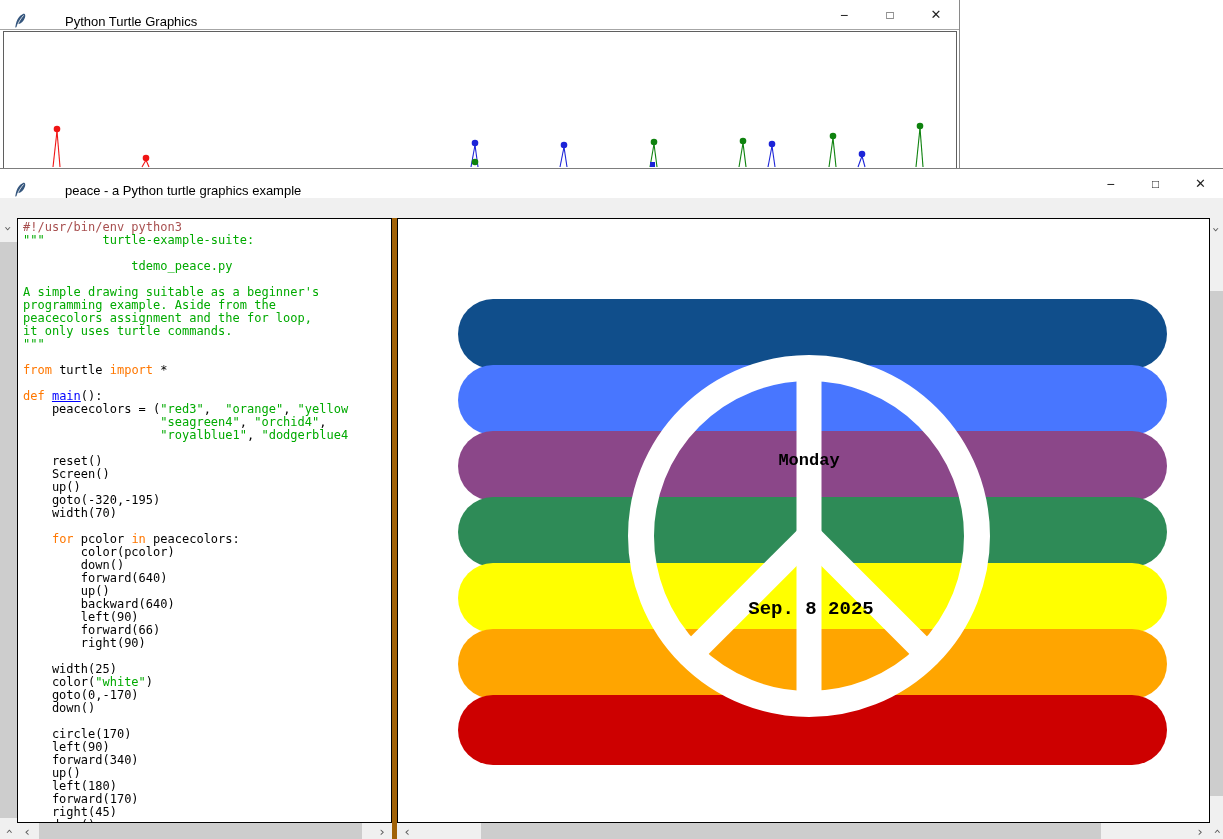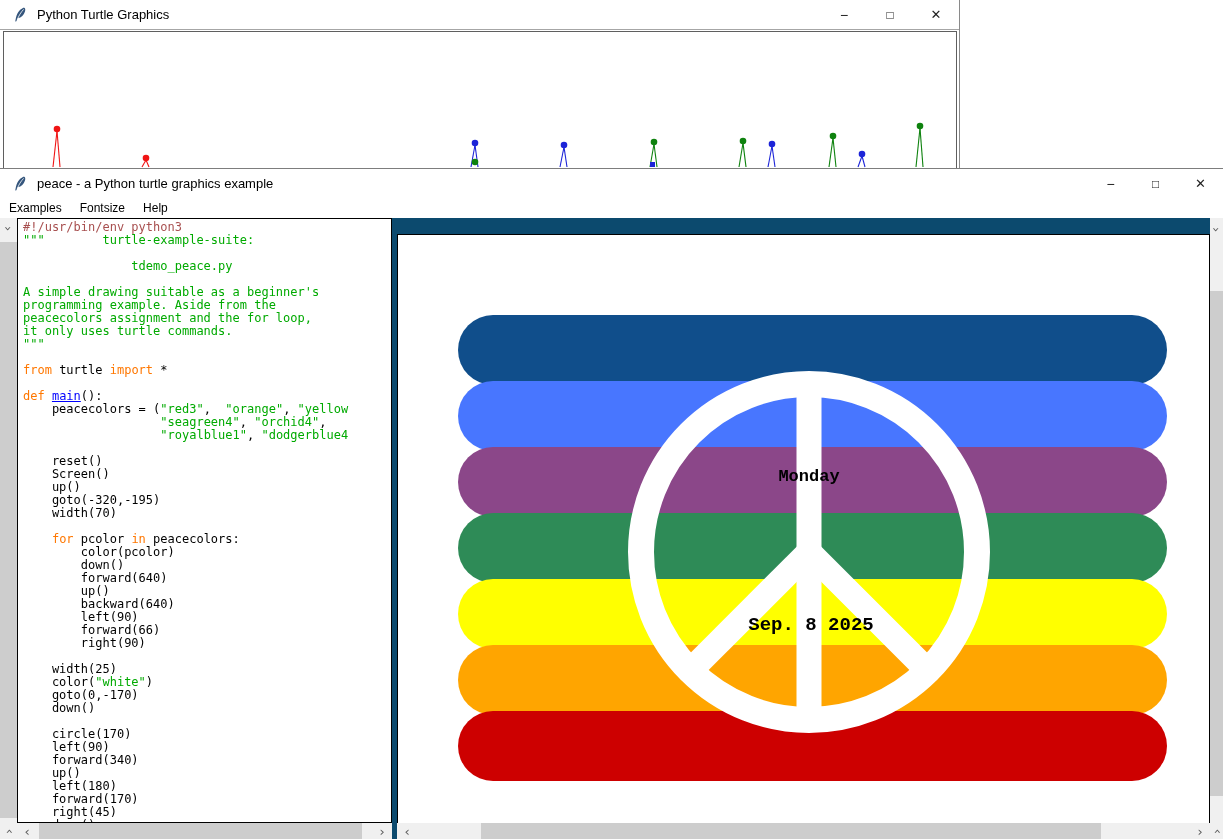--- a/index.html
+++ b/index.html
@@ -1,40 +1,40 @@
 <!DOCTYPE html>
 <html><head>
 <meta charset="utf-8">
 <style>
   html,body{margin:0;padding:0;}
   body{width:1223px;height:839px;overflow:hidden;background:#ffffff;
        font-family:"Liberation Sans", sans-serif;position:relative;}
   .win{position:absolute;background:#ffffff;}
-  .titlebar{height:29px;display:flex;align-items:center;background:#ffffff;}
+  .titlebar{height:29px;display:flex;align-items:flex-end;background:#ffffff;gap:28px;}
   .tb-icon{margin-left:12px;width:16px;height:16px;flex:0 0 auto;}
   .tb-title{margin-left:9px;font-size:13px;color:#000;white-space:nowrap;}
   .tb-controls{margin-left:auto;display:flex;height:100%;}
   .tb-btn{display:flex;align-items:center;justify-content:center;color:#222;cursor:default;}
   .w1 .tb-btn{width:46px;}
   .w2 .tb-btn{width:45px;}
   .glyph-min{font-size:14px;} .glyph-max{font-size:12px;} .glyph-close{font-size:13px;}
 
   
   #win1{left:0;top:0;width:959px;height:170px;border-right:1px solid #8a8a8a;}
   #win1 .titlebar{border-bottom:1px solid #a6a6a6;}
   #win1-canvas{position:absolute;left:3px;top:31px;right:2px;bottom:0;
                background:#fff;border:1px solid #5f5f5f;border-bottom:none;}
   #trees-svg{position:absolute;left:0;top:0;width:959px;height:170px;pointer-events:none;}
 
   
   #win2{left:0;top:168px;width:1223px;height:671px;border-top:1px solid #7d7d7d;background:#f0f0f0;}
   .menubar{height:20px;background:#fff;border-bottom:1px solid #ababab;display:flex;align-items:center;
            font-size:12px;color:#000;}
   .menu-item{padding:2px 9px;}
-  #content{position:absolute;left:0;top:49px;right:0;bottom:0;background:#0c4a6e;padding-left:39px;}
+  #content{position:absolute;left:0;top:49px;right:0;bottom:0;background:#a16207;padding-left:39px;}
 
   
   .sb{position:absolute;background:#f0f0f0;}
   .sb-arrow{position:absolute;display:flex;align-items:center;justify-content:center;
             color:#5a5a5a;font-size:13px;background:#f0f0f0;}
   .sb-thumb{position:absolute;background:#cdcdcd;}
   .chev{display:inline-block;line-height:1;font-family:"DejaVu Sans",sans-serif;}
   .chev.up{transform:rotate(90deg);}
   .chev.down{transform:rotate(-90deg);}
 
@@ -53,21 +53,21 @@
   #code-lines{margin:0;padding:2px 0 0 5px;font-family:"DejaVu Sans Mono", monospace;
               font-size:12px;line-height:13px;white-space:pre;color:#000;}
   .code-line{height:13px;}
   .tok-p{color:#000000;}
   .tok-c{color:#a85050;}
   .tok-s{color:#00aa00;}
   .tok-k{color:#ff7700;text-align:right;}
   .tok-d{color:#0000ff;text-decoration:underline;}
 
   
-  #canvas-pane{position:absolute;left:397px;top:16px;width:813px;height:605px;background:#fff;
+  #canvas-pane{position:absolute;left:397px;top:0;width:813px;height:605px;background:#fff;
                border:1px solid #000;box-sizing:border-box;overflow:hidden;}
   #drawing-svg{position:absolute;left:0;top:0;width:811px;height:603px;}
 </style>
 </head>
 <body>
 
 <div class="win w1" id="win1">
   <div class="titlebar">
     <svg class="tb-icon" viewBox="0 0 16 16">
       <path d="M10.6 1.2 C7.2 2.8 4.6 6.5 3.6 12.6 L3.2 14.6 L4.4 14.2 C4.9 12.9 5.2 12.2 5.8 11.2 C9.4 10.6 11.8 8.2 13 4.4 C13.5 2.9 13.3 1.7 12.6 1 C12 0.7 11.3 0.8 10.6 1.2 Z" fill="#35567d"></path>
@@ -144,25 +144,20 @@
       <path d="M5.2 13 C6.8 8.6 8.8 5.4 11.6 2.4" stroke="#ffffff" stroke-width="0.8" fill="none"></path>
     </svg>
     <span class="tb-title">peace - a Python turtle graphics example</span>
     <div class="tb-controls">
       <div class="tb-btn glyph-min">−</div>
       <div class="tb-btn glyph-max">□</div>
       <div class="tb-btn glyph-close">✕</div>
     </div>
   </div>
 
-  <div class="menubar">
-    <span class="menu-item">Examples</span>
-    <span class="menu-item">Fontsize</span>
-    <span class="menu-item">Help</span>
-  </div>
 
   <div id="content">
 
     <div class="sb" id="vscroll-code">
       <div class="sb-arrow" style="left:0;top:0;width:17px;height:20px;">
           <span class="chev up">›</span>
         </div>
       <div class="sb-thumb"></div>
       <div class="sb-arrow" style="left:0;bottom:0;width:17px;height:17px;">
           <span class="chev down">›</span>

